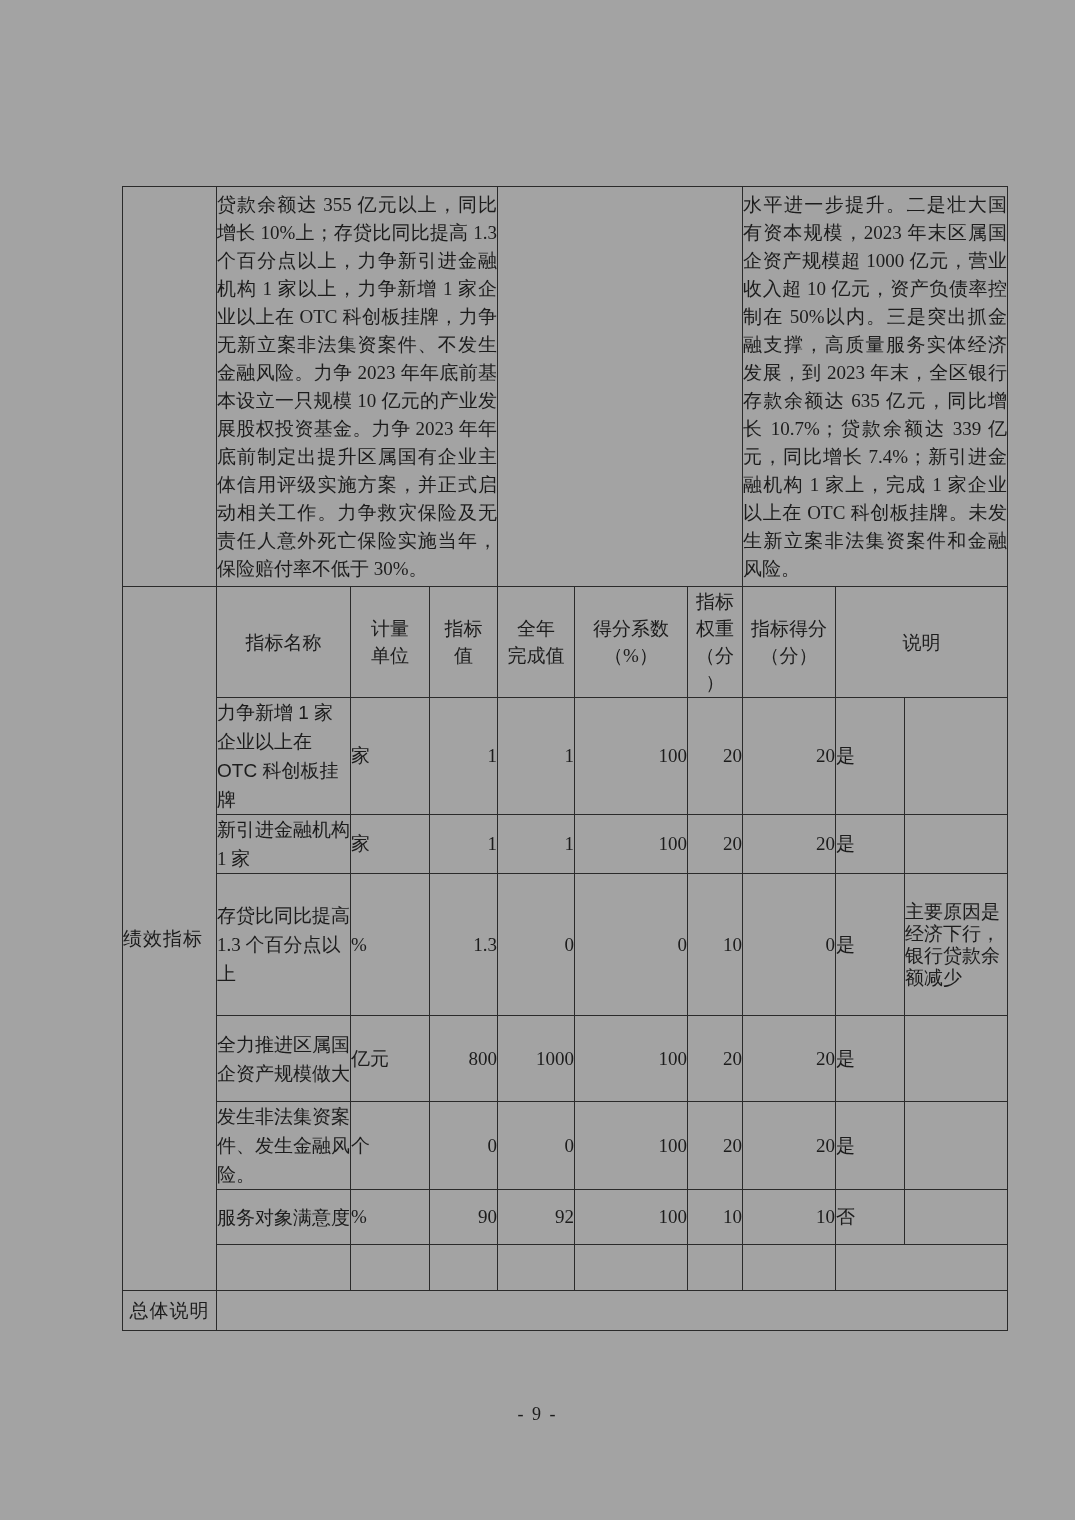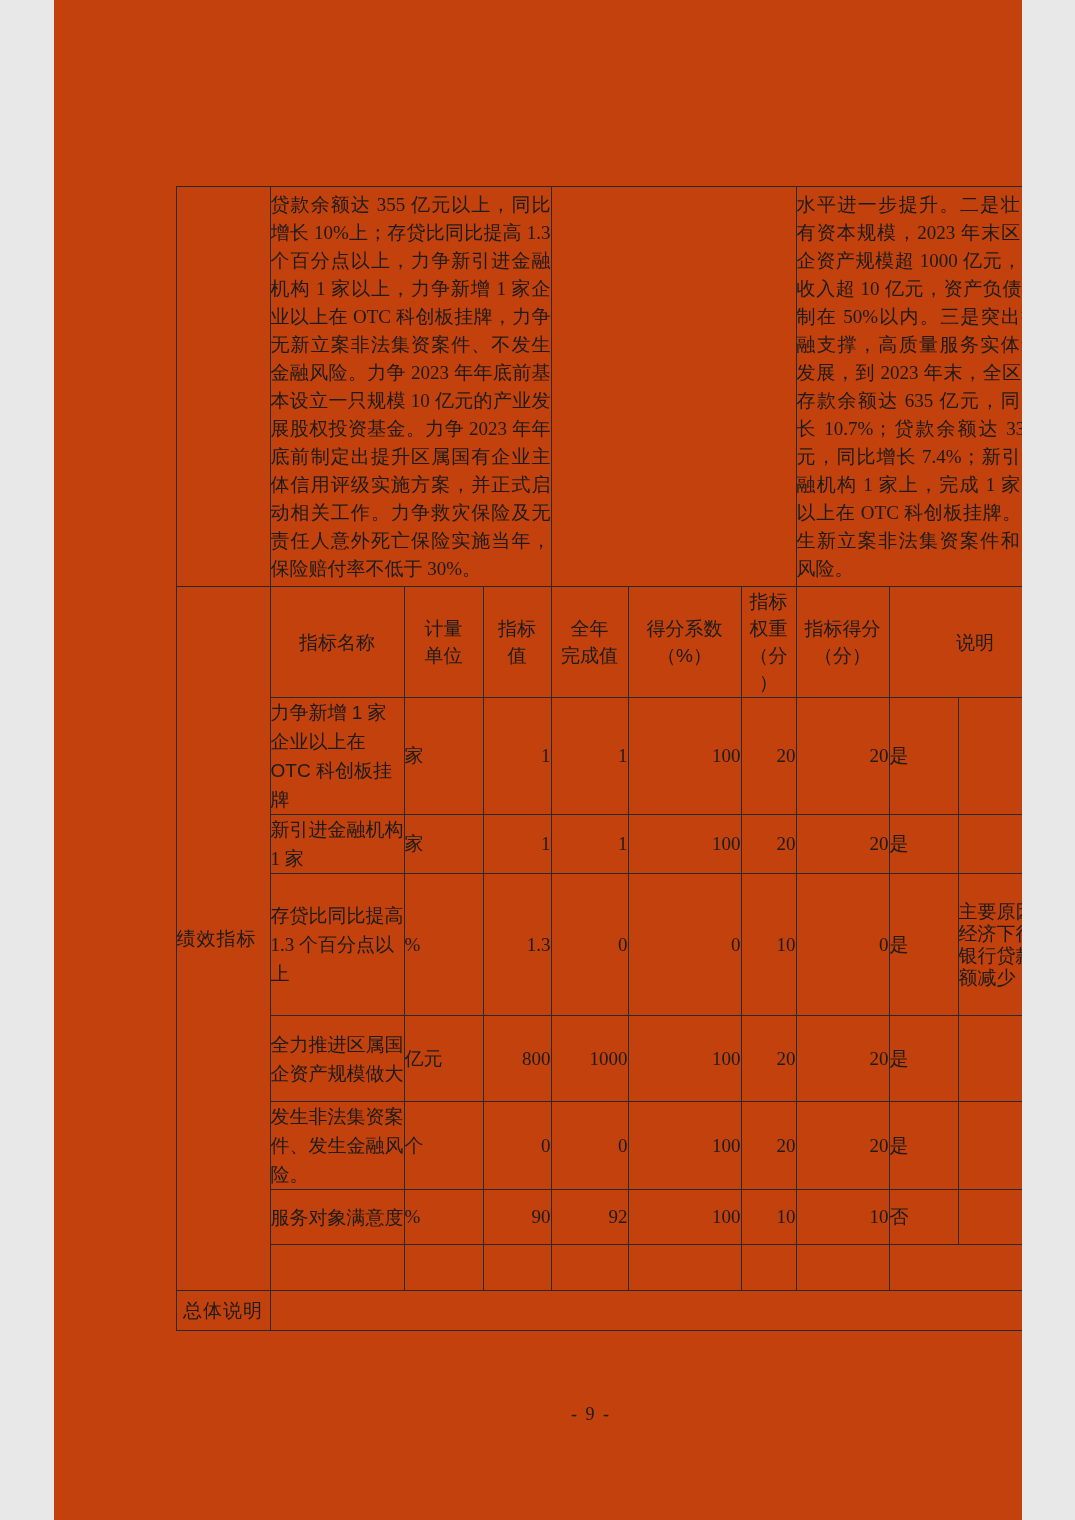--- a/index.html
+++ b/index.html
@@ -1,19 +1,19 @@
 <!DOCTYPE html>
 <html><head>
 <meta charset="utf-8">
 <style>
   html,body{margin:0;padding:0;background:#e8e8e8;}
   .page{
     position:relative;
-    width:968px;height:1520px;
-    background:#c2410c;
+    width:1075px;height:1520px;
+    background:#a3a3a3;
     margin:0 auto;
     font-family:"Liberation Serif","DejaVu Serif",serif;
     color:#1c1c1c;
     overflow:hidden;
   }
   table.doc{
     position:absolute;left:122px;top:186px;
     width:885px;
     border-collapse:collapse;
     table-layout:fixed;
@@ -30,21 +30,21 @@
   
   td.para{
     vertical-align:top;
     text-align:justify;
     line-height:28px;
     padding:5px 11px 0 13px;
   }
   td.para-r{padding:5px 8px 0 9px;}
   
   th.hdr{
-    font-family:Liberation Sans, sans-serif;
+    font-family:Liberation Serif, serif;
     font-weight:bold;
     text-align:center;
     line-height:27px;
     white-space:pre-line;
     padding:0 2px;
   }
   td.rowlabel{
     letter-spacing:1px;
   }
   td.name{

